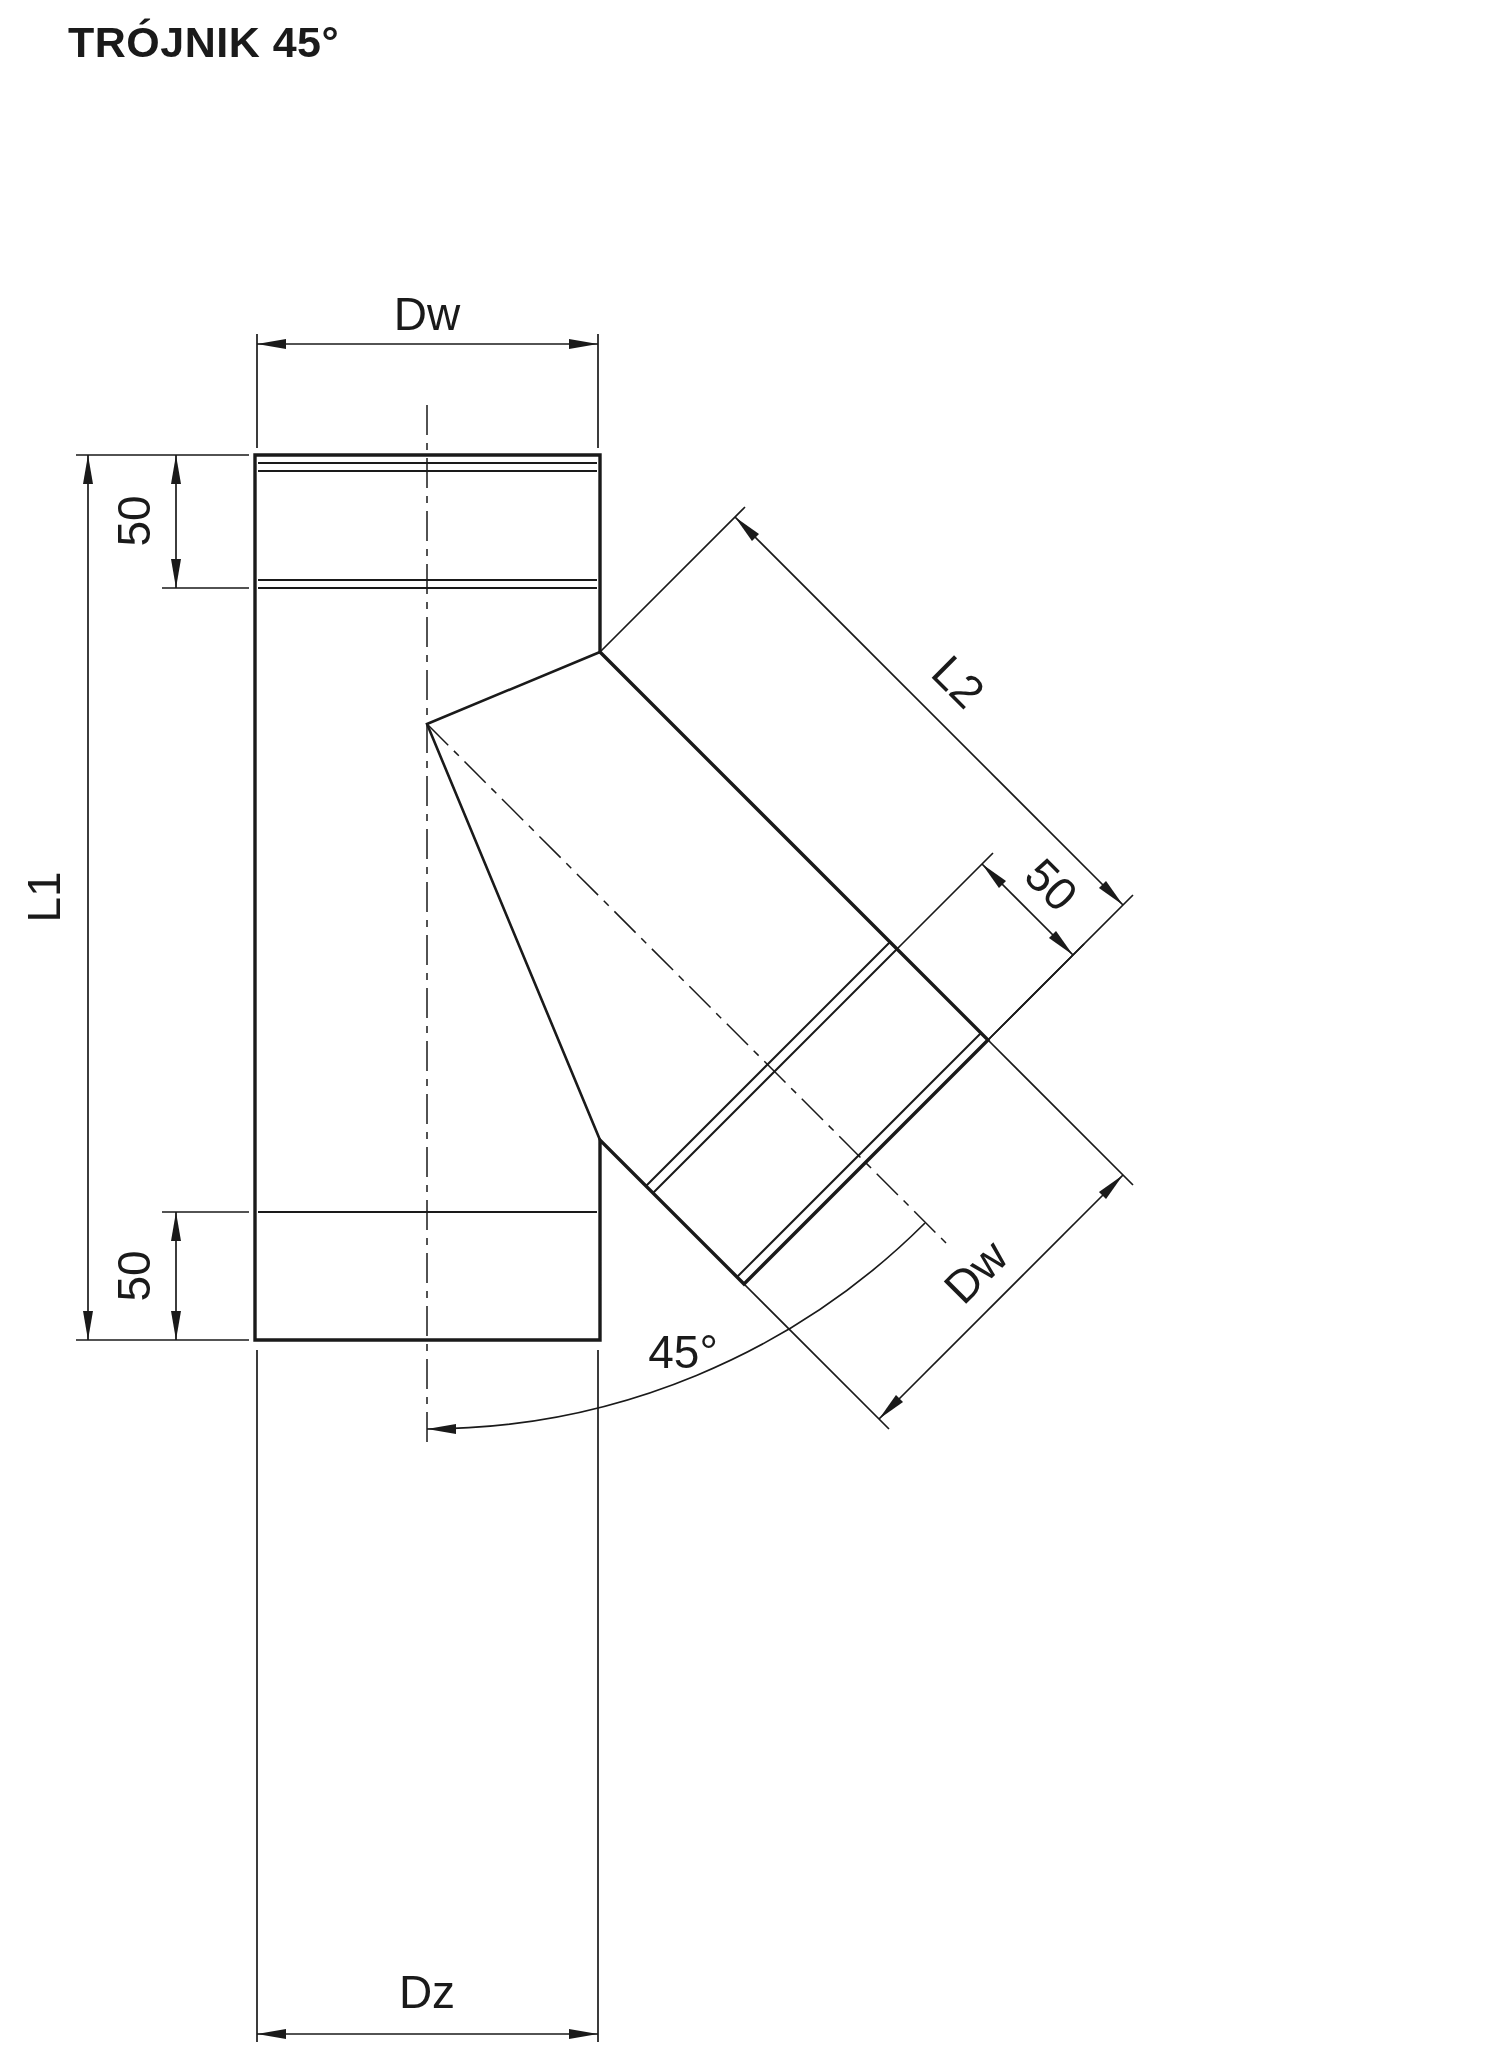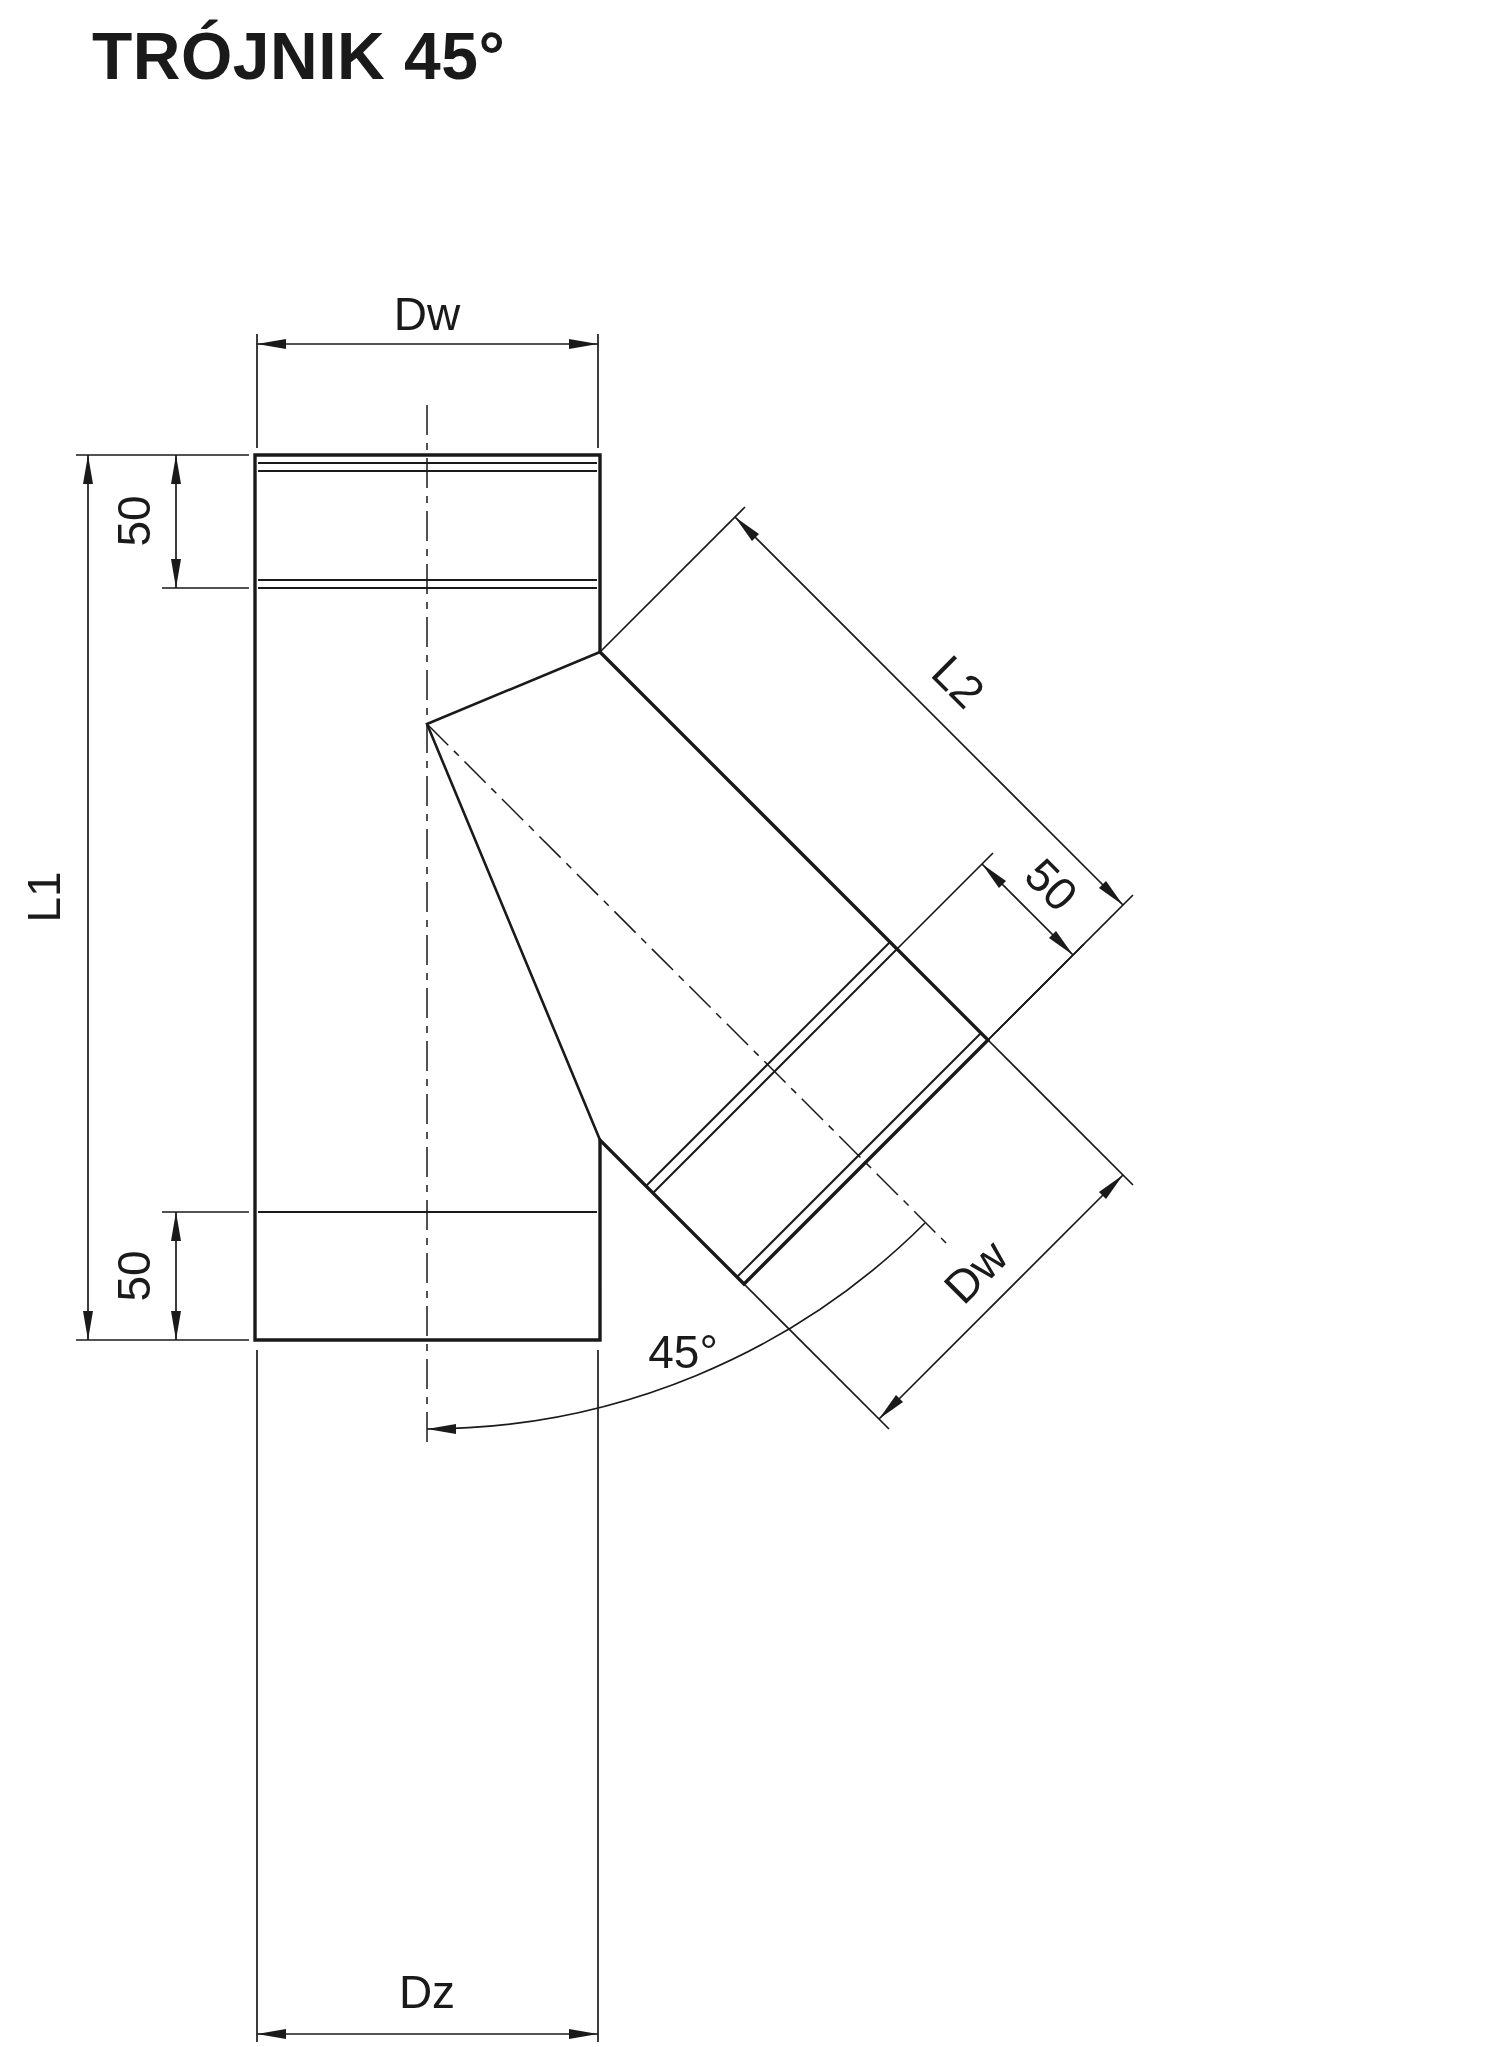--- a/index.html
+++ b/index.html
@@ -5,23 +5,23 @@
   :root { --ink:#1a1a1a; --background:#ffffff; }
   * { box-sizing:border-box; }
   html,body { margin:0; padding:0; }
   body {
     width:1504px; height:2047px;
     background:var(--background,#fff);
     font-family:"Liberation Sans", sans-serif;
   }
   .page { position:relative; width:1504px; height:2047px; background:var(--background,#fff); overflow:hidden; }
   .title {
-    position:absolute; left:92px; top:18px; margin:0;
+    position:absolute; left:68px; top:18px; margin:0;
     font-family:"Liberation Sans", sans-serif;
-    font-size:66px; font-weight:700; letter-spacing:0.5px;
+    font-size:43px; font-weight:700; letter-spacing:0.5px;
     color:var(--ink,#1a1a1a);
   }
   svg.drawing { position:absolute; left:0; top:0; }
   .outline { fill:none; stroke:var(--ink,#1a1a1a); stroke-width:3.4; stroke-linejoin:miter; }
   .seam    { fill:none; stroke:var(--ink,#1a1a1a); stroke-width:2.6; }
   .detail  { fill:none; stroke:var(--ink,#1a1a1a); stroke-width:2; }
   .dim     { fill:none; stroke:var(--ink,#1a1a1a); stroke-width:1.7; }
   .center  { fill:none; stroke:var(--ink,#1a1a1a); stroke-width:1.5; stroke-dasharray:30 8 7 8; }
   .lbl     { font-family:"Liberation Sans", sans-serif; font-size:46px; fill:var(--ink,#1a1a1a); }
   .ah      { fill:var(--ink,#1a1a1a); stroke:none; }

